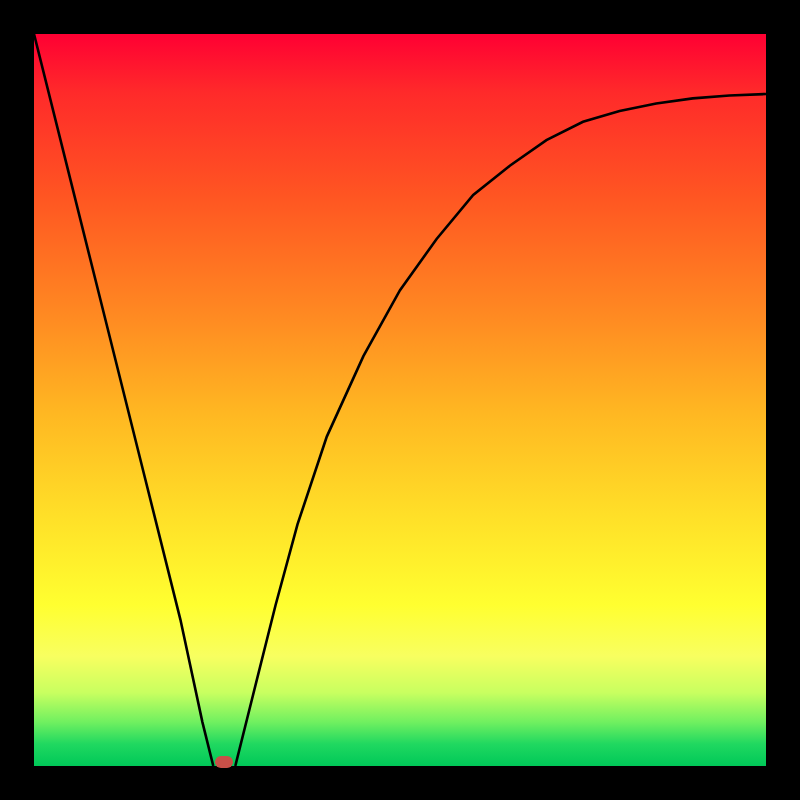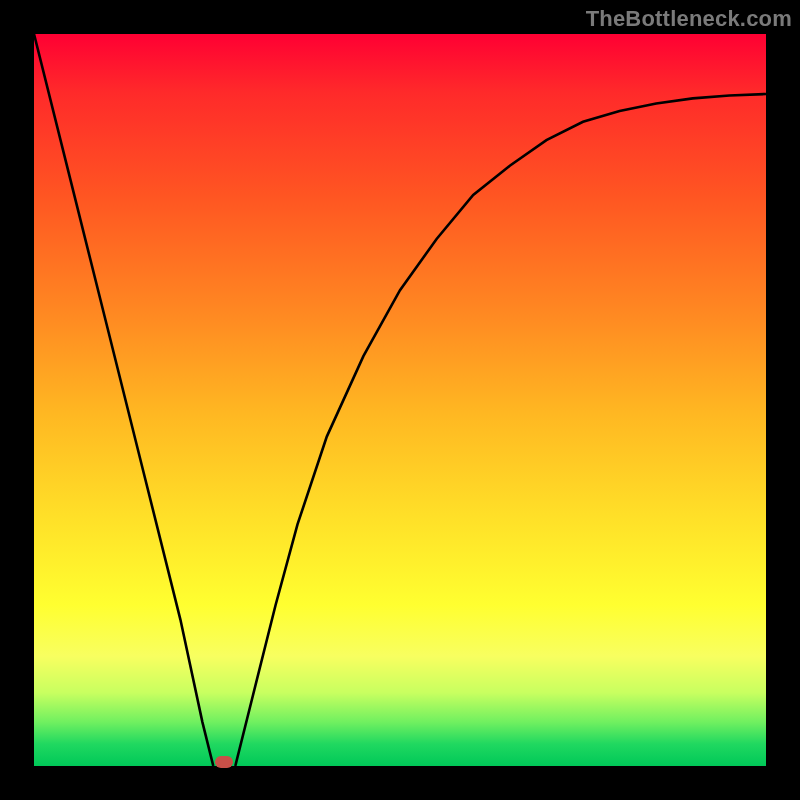--- a/index.html
+++ b/index.html
@@ -72,15 +72,14 @@
 
     <svg class="curve" width="732" height="732" viewBox="0 0 732 732">
       <path d="M0.0 0.0 L36.6 146.4 L73.2 292.8 L109.8 439.2 L146.4 585.6 L168.4 688.1 L179.3 732.0 " fill="none" stroke="#000" stroke-width="2.6"></path>
       <path d="M201.3 732.0 L219.6 658.8 L241.6 571.0 L263.5 490.4 L292.8 402.6 L329.4 322.1 L366.0 256.2 L402.6 205.0 L439.2 161.0 L475.8 131.8 L512.4 106.1 L549.0 87.8 L585.6 76.9 L622.2 69.5 L658.8 64.4 L695.4 61.5 L732.0 60.0 " fill="none" stroke="#000" stroke-width="2.6"></path>
     </svg>
 
     <div class="marker" style="left: 181.32px; top: 722.34px; background: rgb(200, 80, 72);"></div>
 
   </div>
 
-  <div class="watermark">TheBottleneck.com</div>
 
 </div>
 
 </body></html>

